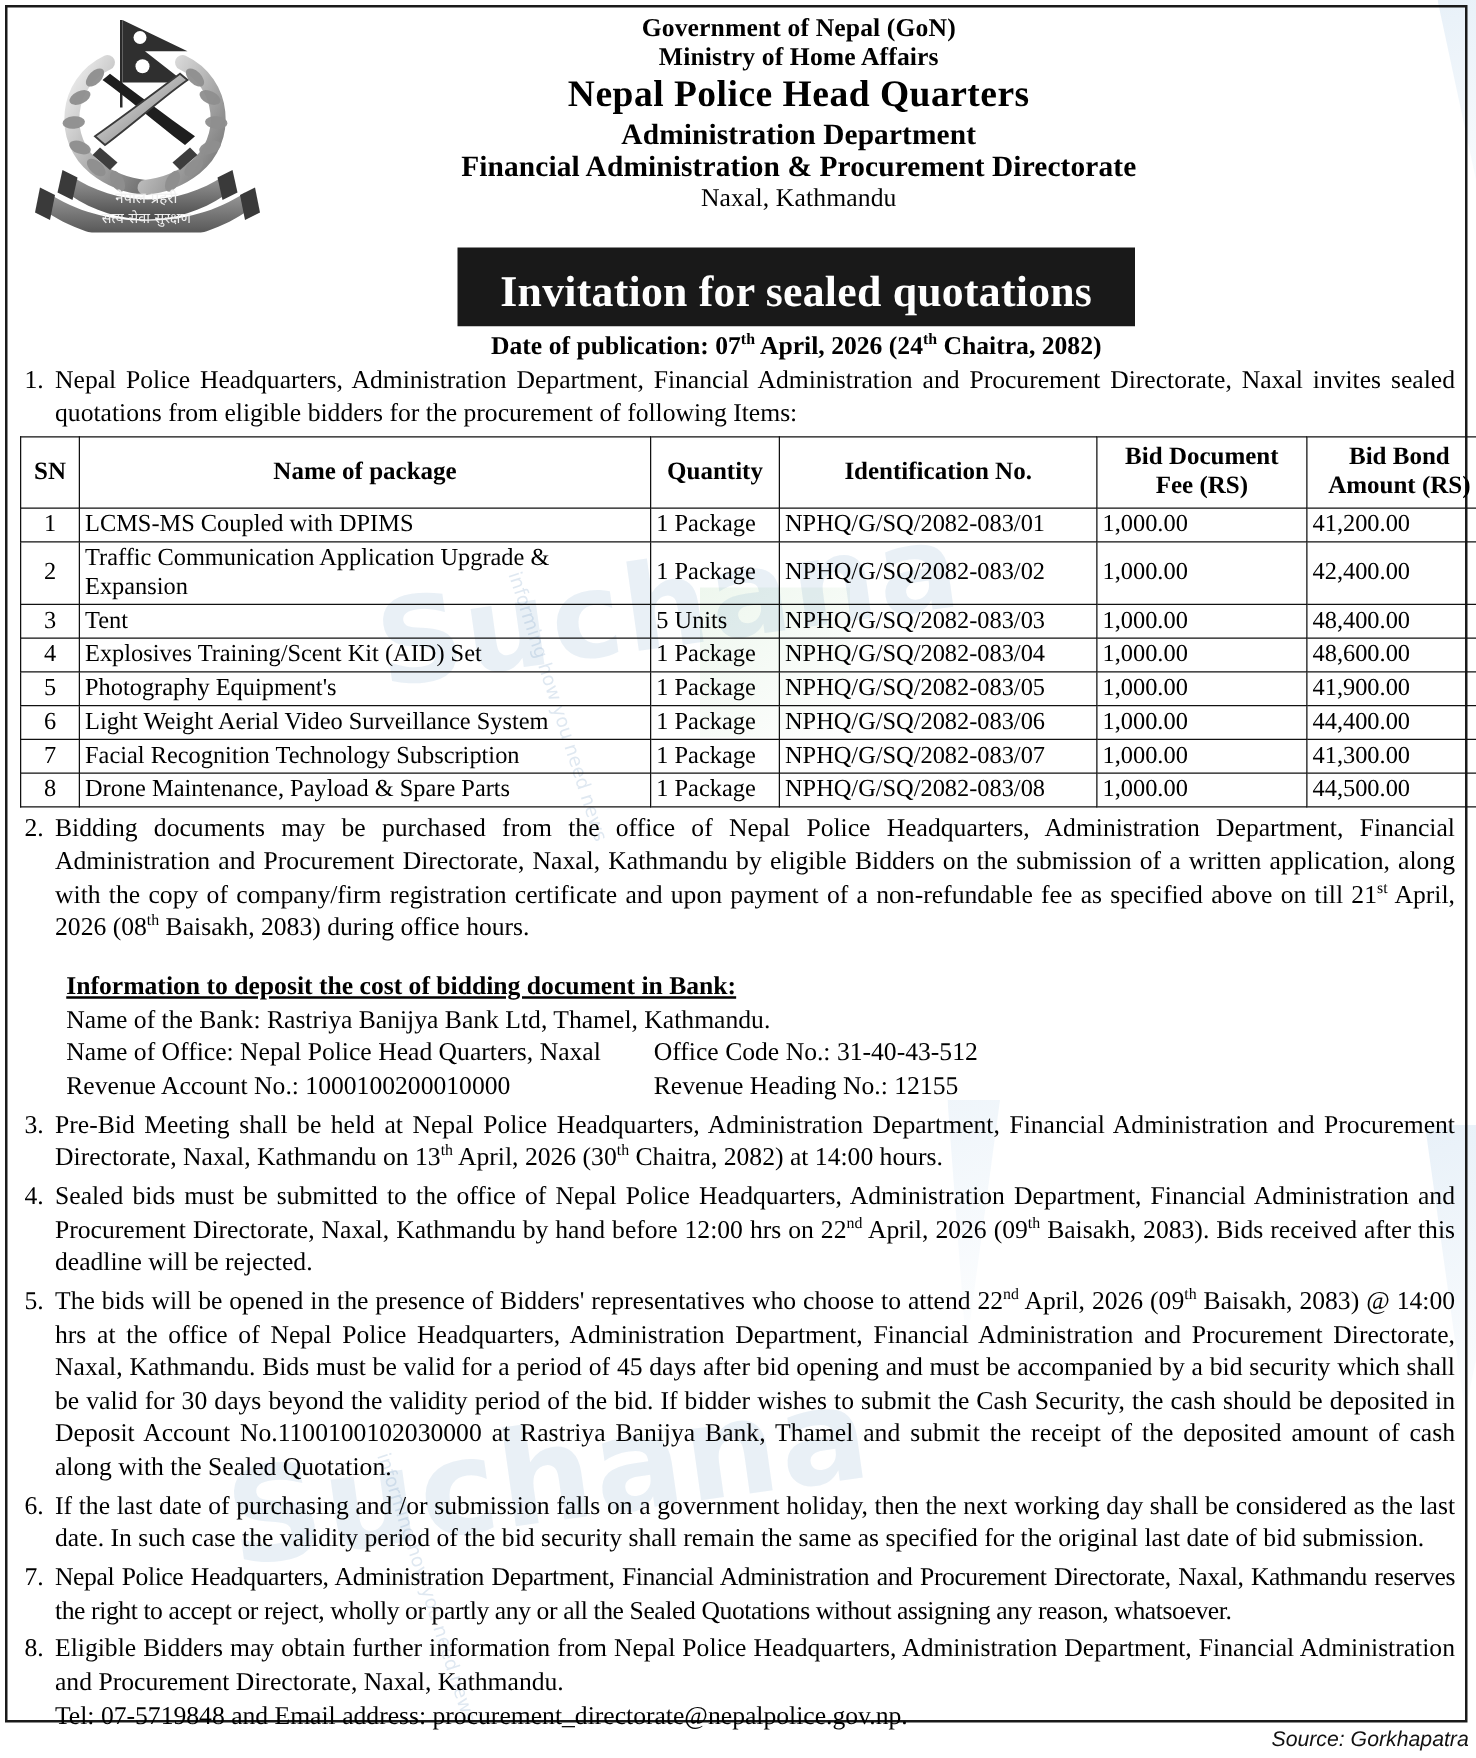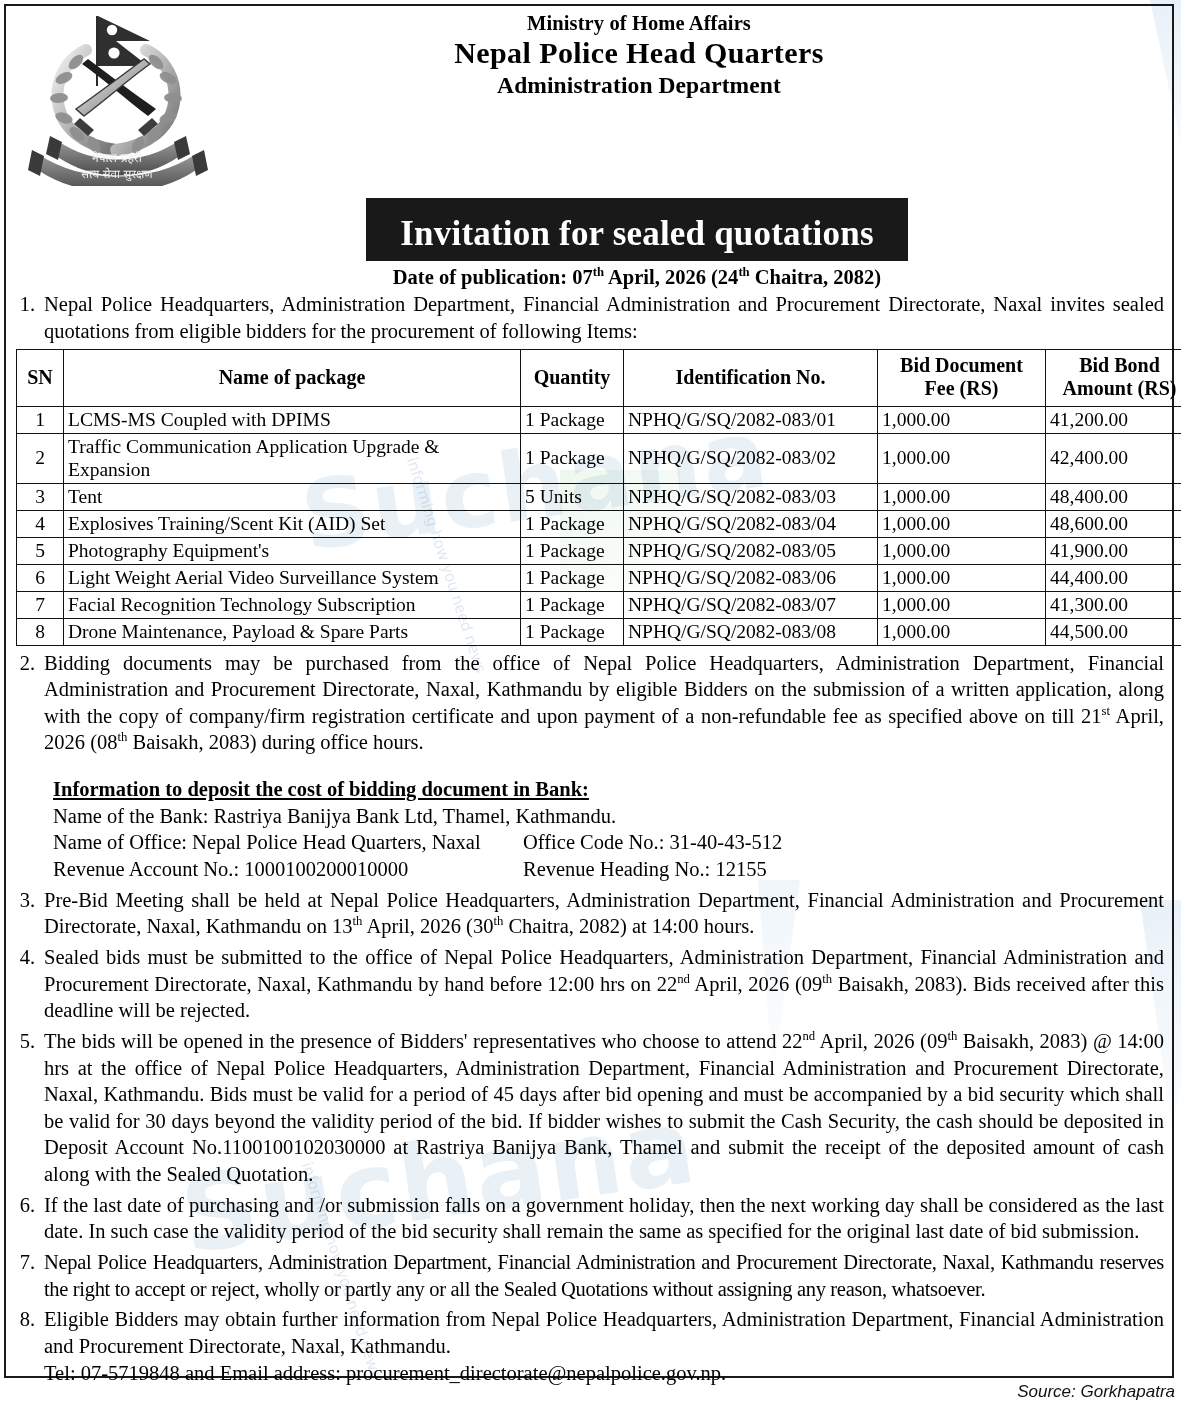--- a/index.html
+++ b/index.html
@@ -242,23 +242,26 @@
 
         <g>
           <path d="M14 146 C 58 176, 128 176, 172 146 L172 162 C 128 192, 58 192, 14 162 Z" fill="url(#gband)"></path>
           <path d="M8 142 L20 148 L16 168 L4 162 Z" fill="#3a3a3a"></path>
           <path d="M180 142 L168 148 L172 168 L184 162 Z" fill="#3a3a3a"></path>
           <text x="93" y="170" font-family="DejaVu Sans, sans-serif" font-size="11.5" fill="#f0f0f0" text-anchor="middle">सत्य सेवा सुरक्षण</text>
         </g>
       </svg>
 
       <div class="head-lines">
+        <div class="h-line h-gov">Government of Nepal (GoN)</div>
         <div class="h-line h-min">Ministry of Home Affairs</div>
         <div class="h-line h-npol">Nepal Police Head Quarters</div>
         <div class="h-line h-admin">Administration Department</div>
+        <div class="h-line h-fin">Financial Administration &amp; Procurement Directorate</div>
+        <div class="h-line h-naxal">Naxal, Kathmandu</div>
       </div>
     </div>
 
     <div class="banner-wrap">
       <div class="banner">Invitation for sealed quotations</div>
     </div>
 
     <div class="pubdate">
       <span>Date of publication: </span><span>07</span><sup>th</sup><span> April, 2026 (24</span><sup>th</sup><span> Chaitra, 2082)</span>
     </div>

